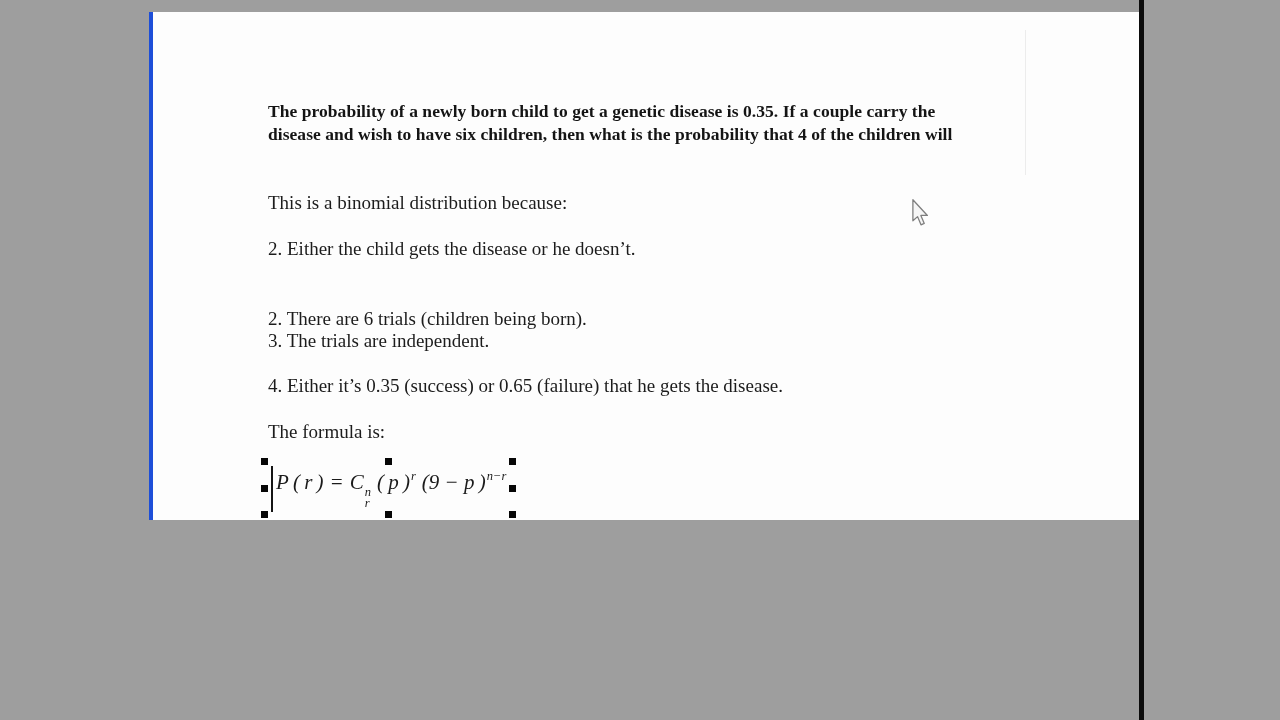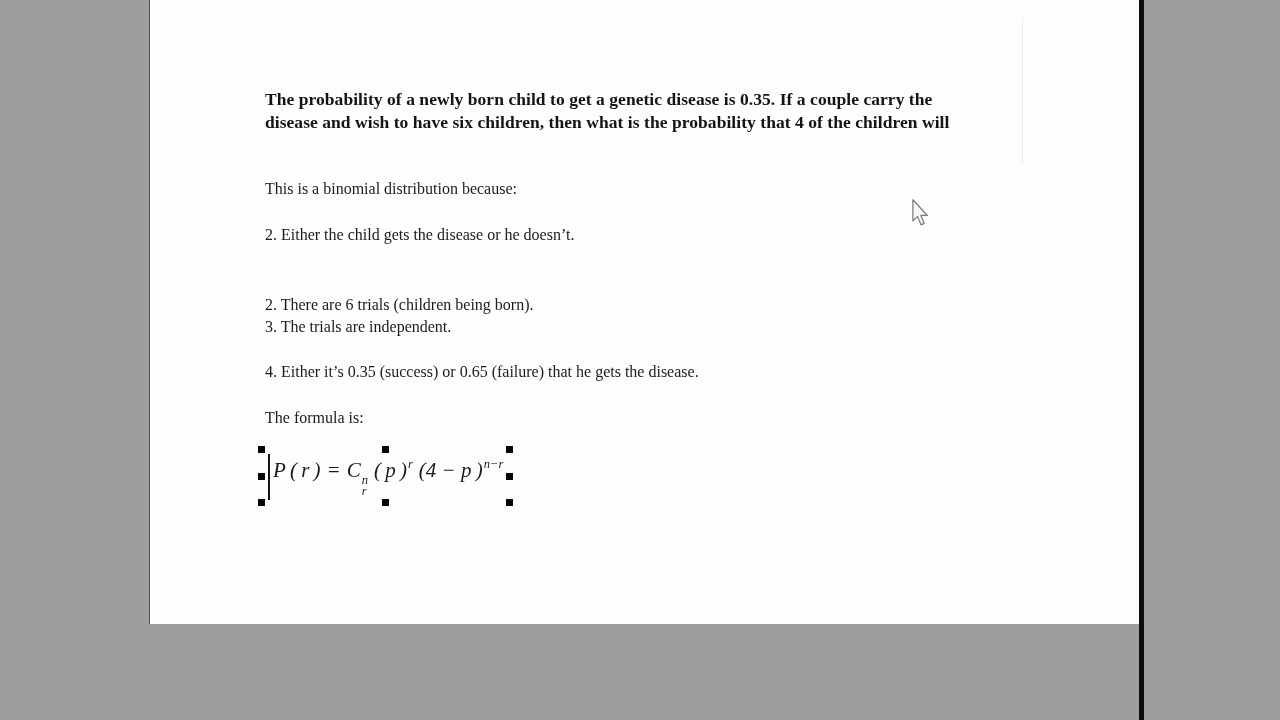--- a/index.html
+++ b/index.html
@@ -10,25 +10,25 @@
     position: relative;
     width: 1280px;
     height: 720px;
     background: #9e9e9e;
     overflow: hidden;
   }
 
   .page {
     position: absolute;
     left: 149px;
-    top: 0;
+    top: 12px;
     width: 990px;
-    height: 624px;
+    height: 508px;
     background: #fdfdfd;
-    border-left: 1px solid #1d4ed8;
+    border-left: 4px solid #1d4ed8;
   }
 
   .right-divider {
     position: absolute;
     left: 1139px;
     top: 0;
     width: 5px;
     height: 720px;
     background: #0c0c0c;
   }
@@ -50,21 +50,21 @@
     font-size: 17.5px;
     line-height: 23.3px;
     color: #141414;
     letter-spacing: 0.05px;
   }
   .heading div { white-space: nowrap; }
 
   .para {
     position: absolute;
     left: 115px;
-    font-size: 16px;
+    font-size: 19px;
     color: #1c1c1c;
     white-space: nowrap;
   }
   .para.intro   { top: 180px; }
   .para.item-1  { top: 226px; }
   .para.item-2  { top: 272px; margin-top: 24px; }
   .para.item-3  { top: 318px; }
   .para.item-4  { top: 363px; }
   .para.f-label { top: 409px; }
 
@@ -165,21 +165,21 @@
       <span class="handle h-bl"></span>
       <span class="handle h-bm"></span>
       <span class="handle h-br"></span>
 
       <span class="eq-caret"></span>
 
       <span class="eq-text">
         <span>P ( r )</span><span class="gap"></span><span>=</span><span class="gap"></span><span>C</span><span class="csups">
             <span>n</span>
             <span>r</span>
-          </span><span class="gap"></span><span>( p )</span><span class="exp">r</span><span class="gap"></span><span>(4 − p )</span><span class="exp">n−r</span>
+          </span><span class="gap"></span><span>( p )</span><span class="exp">r</span><span class="gap"></span><span>(9 − p )</span><span class="exp">n−r</span>
       </span>
     </div>
 
   </div>
 
   <div class="right-divider"></div>
 
   <svg class="mouse-cursor" width="18" height="27" viewBox="0 0 12 19">
     <polygon points="1,0.5 1,15.3 4.3,12.4 6.7,18.2 9,17.2 6.6,11.6 11.2,11.6" fill="#f6f6f6" stroke="#7e7e7e" stroke-width="0.9" stroke-linejoin="round"></polygon>
   </svg>

